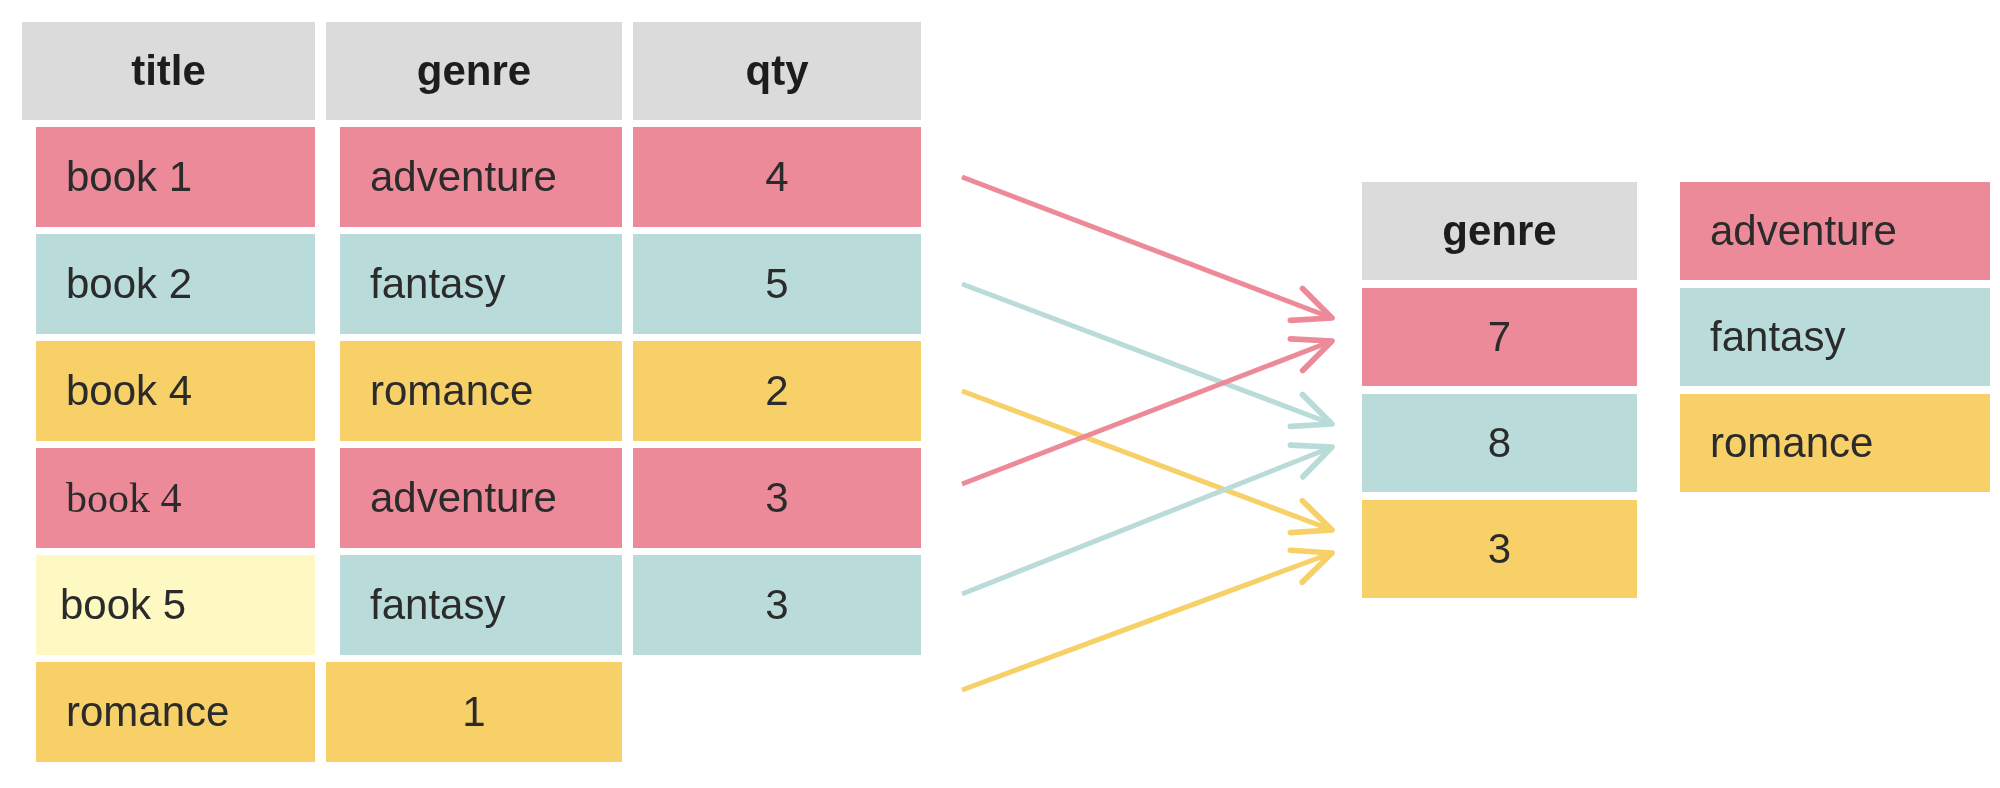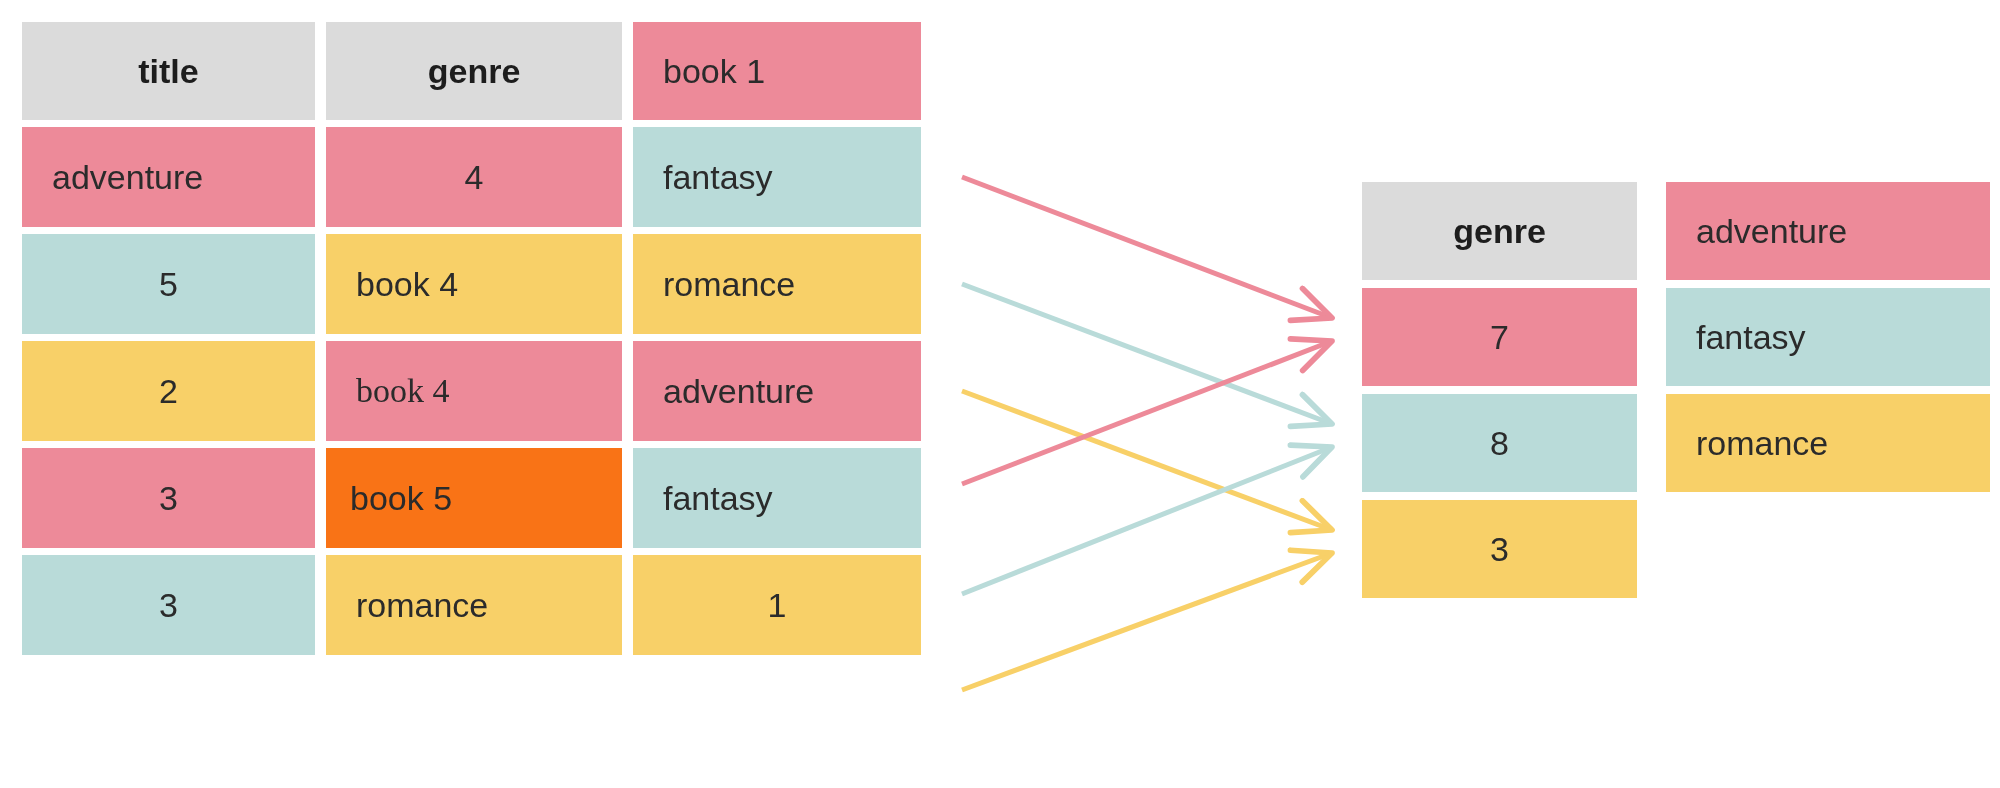--- a/index.html
+++ b/index.html
@@ -24,24 +24,24 @@
   }
   .tbl-right {
     left: 1362px; top: 182px;
     grid-template-columns: 275px 324px;
     grid-auto-rows: 98px;
     grid-template-rows: 98px;
     column-gap: 29px; row-gap: 8px;
   }
   .cell {
     display: flex; align-items: center;
-    font-size: 34px;
+    font-size: 42px;
     line-height: 1;
   }
-  .cell-left   { justify-content: flex-start; padding-left: 30px; }
+  .cell-left   { justify-content: flex-start; padding-left: 30px; margin-left: 14px; }
   .cell-center { justify-content: center; }
   .hdr {
     background: #dbdbdb;
     font-weight: 700;
     color: #1d1d1d;
     justify-content: center;
     padding-left: 0;
   }
 
   
@@ -53,37 +53,39 @@
   }
 </style>
 </head>
 <body>
 
 <div class="canvas">
 
   <div class="tbl tbl-left">
     <div class="cell hdr">title</div>
     <div class="cell hdr">genre</div>
+    <div class="cell hdr">qty</div>
 
     <div class="cell cell-left" style="background: rgb(237, 138, 153);">book 1</div>
     <div class="cell cell-left" style="background: rgb(237, 138, 153);">adventure</div>
     <div class="cell cell-center" style="background: rgb(237, 138, 153);">4</div>
 
+    <div class="cell cell-left" style="background: rgb(185, 219, 217);">book 2</div>
     <div class="cell cell-left" style="background: rgb(185, 219, 217);">fantasy</div>
     <div class="cell cell-center" style="background: rgb(185, 219, 217);">5</div>
 
     <div class="cell cell-left" style="background: rgb(248, 208, 104);">book 4</div>
     <div class="cell cell-left" style="background: rgb(248, 208, 104);">romance</div>
     <div class="cell cell-center" style="background: rgb(248, 208, 104);">2</div>
 
     <div class="cell cell-left" style="background: rgb(237, 138, 153); font-family: Liberation Serif, serif;">book 4</div>
     <div class="cell cell-left" style="background: rgb(237, 138, 153);">adventure</div>
     <div class="cell cell-center" style="background: rgb(237, 138, 153);">3</div>
 
-    <div class="cell cell-left" style="background: #f97316; padding-left: 24px;">book 5</div>
+    <div class="cell cell-left" style="background: #fef9c3; padding-left: 24px;">book 5</div>
     <div class="cell cell-left" style="background: rgb(185, 219, 217);">fantasy</div>
     <div class="cell cell-center" style="background: rgb(185, 219, 217);">3</div>
 
     <div class="cell cell-left" style="background: rgb(248, 208, 104);">romance</div>
     <div class="cell cell-center" style="background: rgb(248, 208, 104);">1</div>
   </div>
 
   <svg class="arrows" viewBox="0 0 2000 788" xmlns="http://www.w3.org/2000/svg">
     <defs>
         <marker id="head-pink" markerWidth="10" markerHeight="9" refX="8.4" refY="4" orient="auto">

